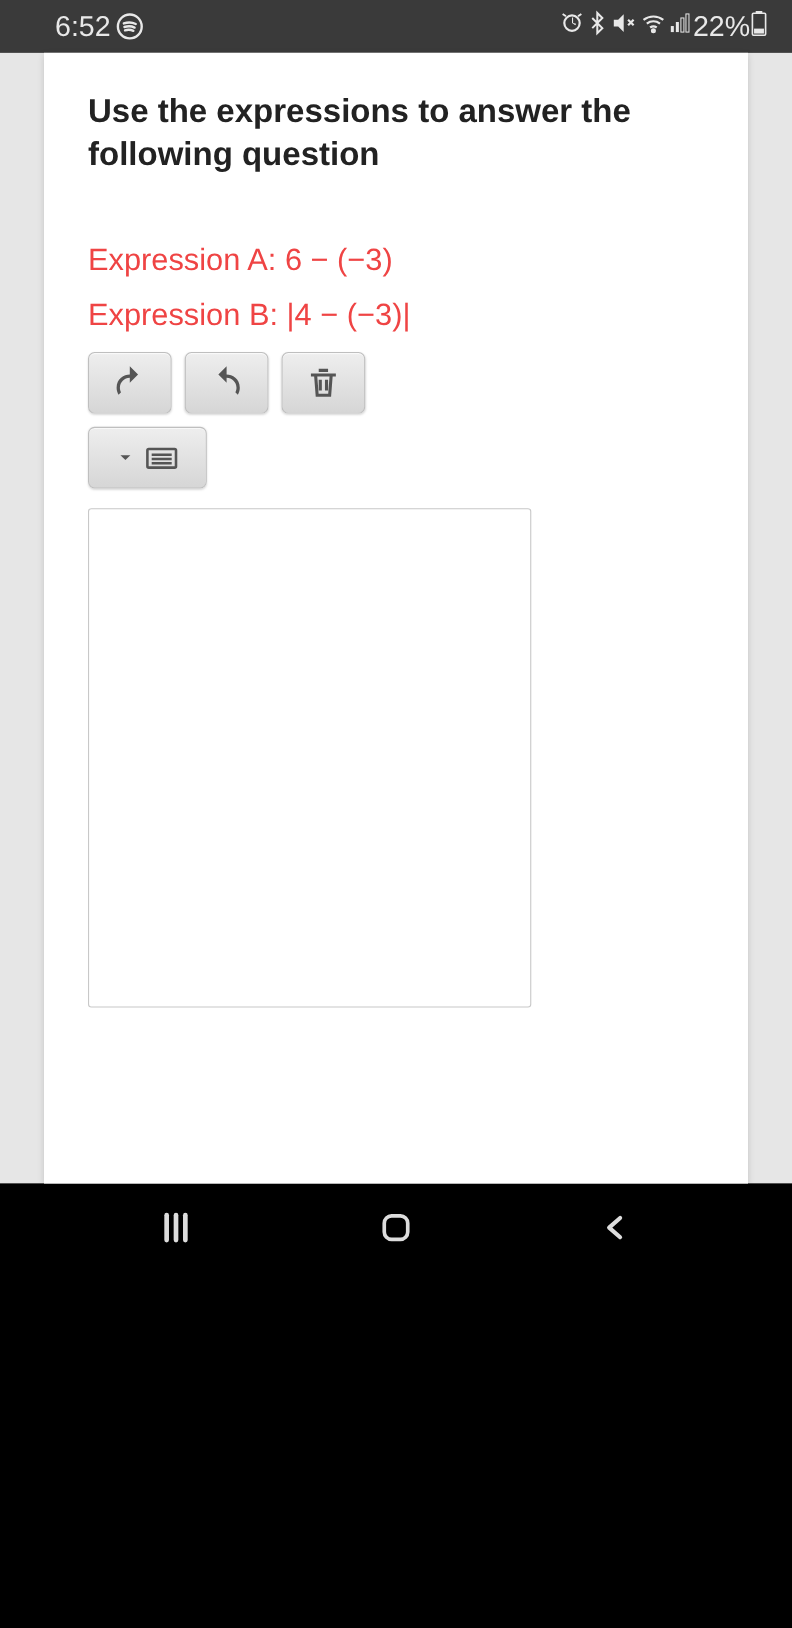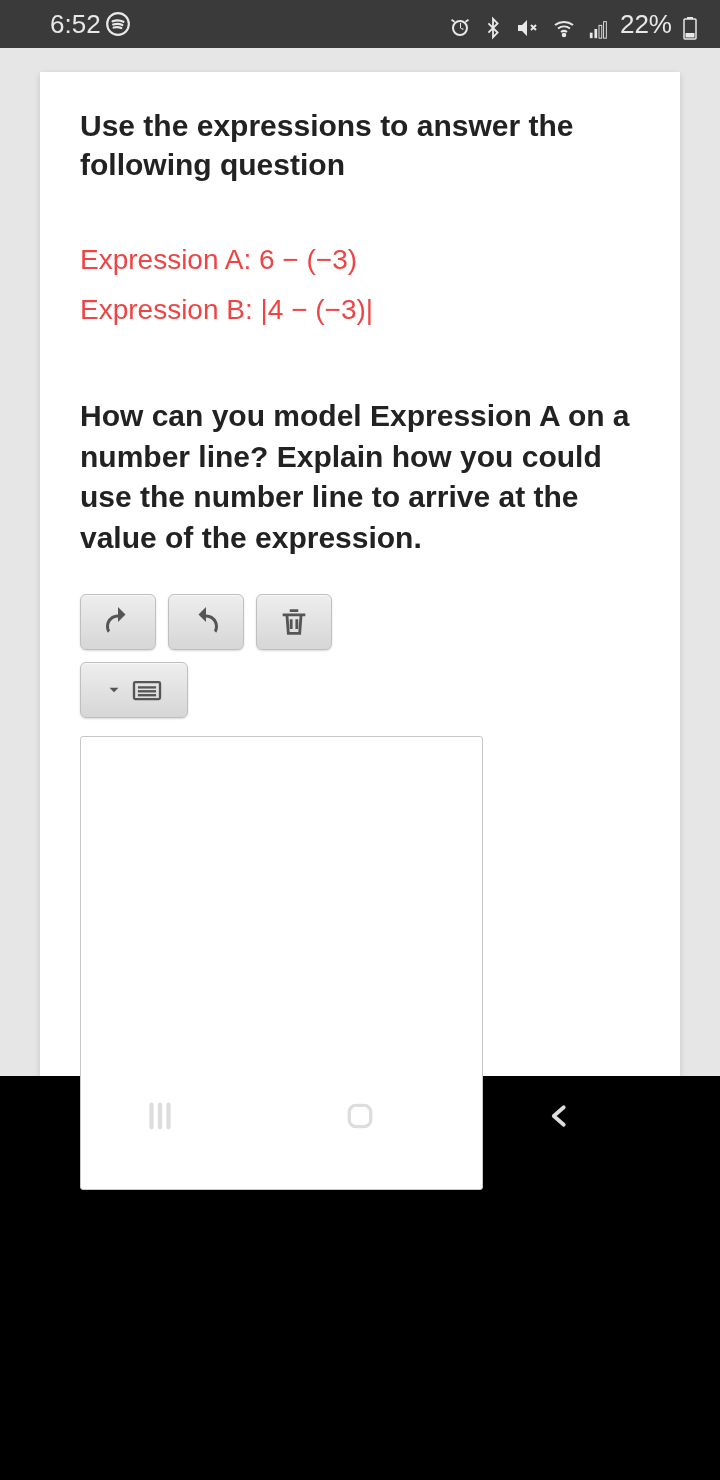--- a/index.html
+++ b/index.html
@@ -11,30 +11,30 @@
     height: 48px;
     background: #3a3a3a;
     color: #e8e8e8;
     display: flex;
     align-items: center;
     justify-content: space-between;
     padding: 0 22px 0 50px;
     font-size: 26px;
   }
   .status-left { display: flex; align-items: center; gap: 4px; }
-  .status-right { display: flex; align-items: flex-end; gap: 10px; }
+  .status-right { display: flex; align-items: flex-start; }
   .status-right svg, .status-left svg { display: block; }
 
   
   .app-bg {
     height: 1028px;
     background: #e6e6e6;
     display: flex;
     justify-content: center;
-    padding-top: 24px;
+    padding-top: 0;
   }
 
   
   .card {
     width: 640px;
     background: #fff;
     box-shadow: 0 2px 6px rgba(0,0,0,0.15);
     padding: 34px 40px;
   }
 
@@ -148,21 +148,20 @@
   </div>
 </div>
 
 <div class="app-bg">
   <div class="card">
     <div class="heading">Use the expressions to answer the following question</div>
 
     <div class="expr">Expression A: 6 − (−3)</div>
     <div class="expr">Expression B: |4 − (−3)|</div>
 
-    <div class="question">How can you model Expression A on a number line? Explain how you could use the number line to arrive at the value of the expression.</div>
 
     <div class="toolbar-row">
       <div class="tb-btn">
         <svg width="36" height="36" viewBox="0 0 24 24" fill="#555">
           <path d="M12 5V2L7 7l5 5V9c3.3 0 6 2.7 6 6 0 1-.2 1.9-.7 2.7l1.5 1.5C19.5 18 20 16.6 20 15c0-5.5-4.5-8-8-8z" transform="scale(-1,1) translate(-24,0)"></path>
         </svg>
       </div>
       <div class="tb-btn">
         <svg width="36" height="36" viewBox="0 0 24 24" fill="#555">
           <path d="M12 5V2L7 7l5 5V9c3.3 0 6 2.7 6 6 0 1-.2 1.9-.7 2.7l1.5 1.5C19.5 18 20 16.6 20 15c0-5.5-4.5-8-8-8z"></path>

